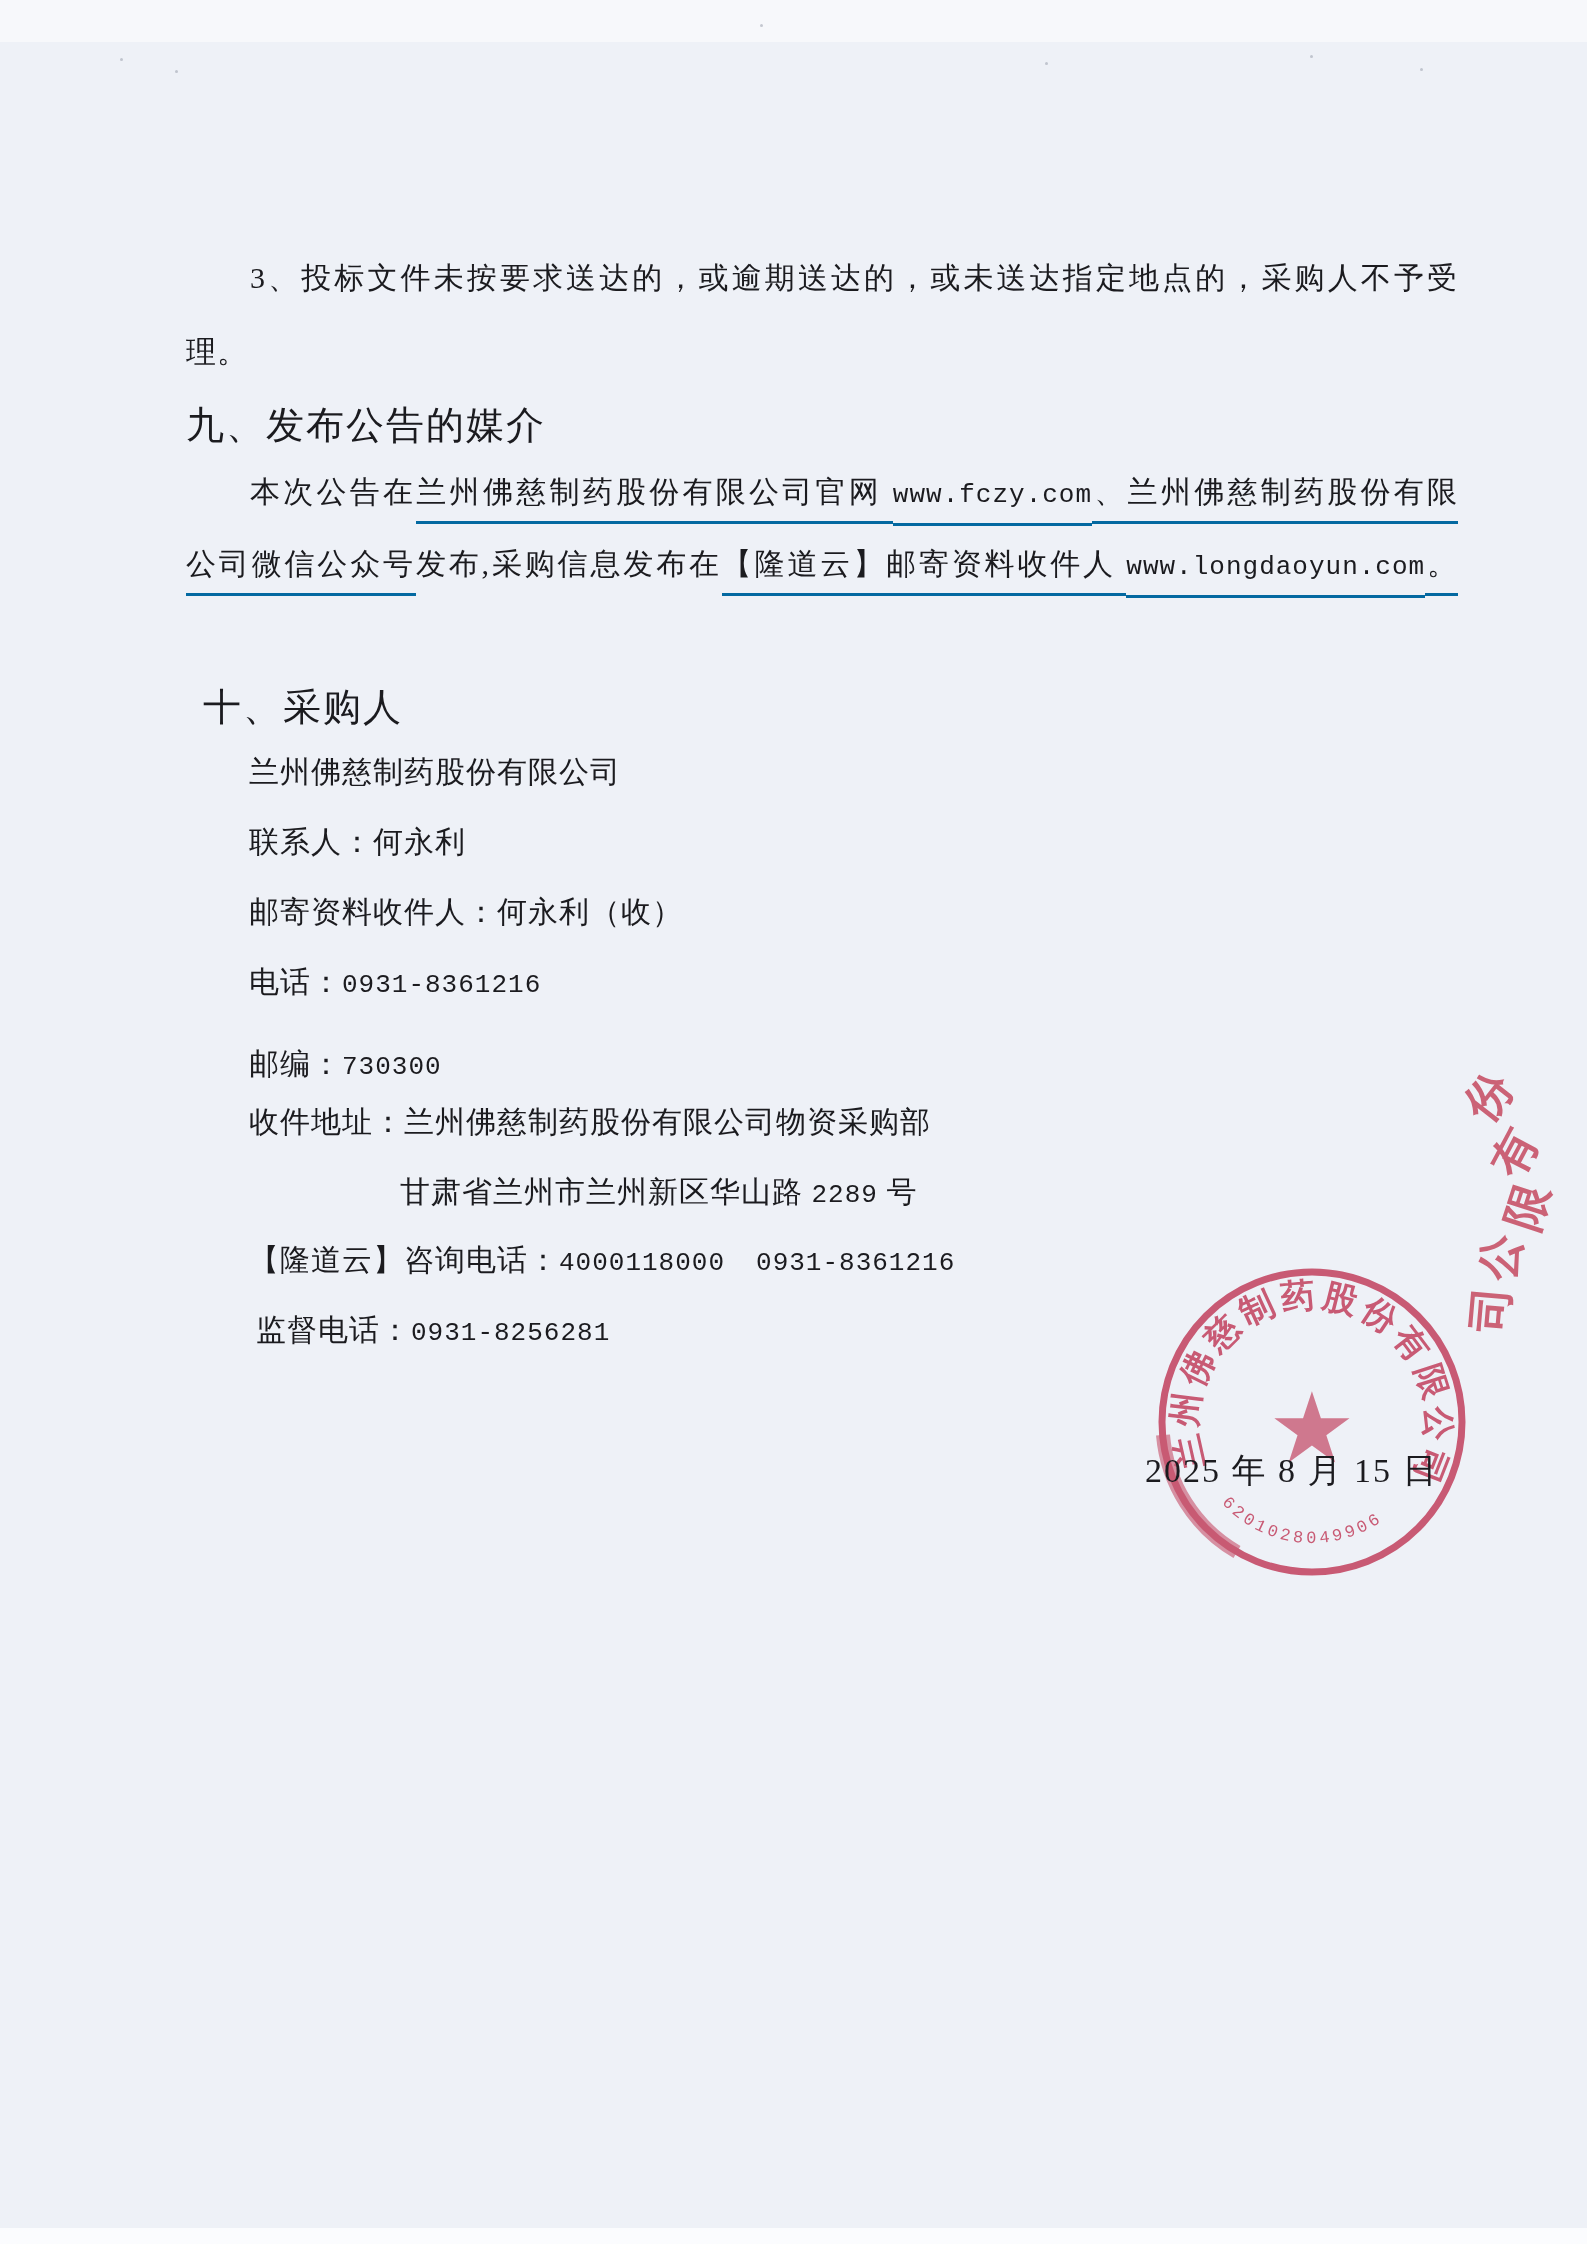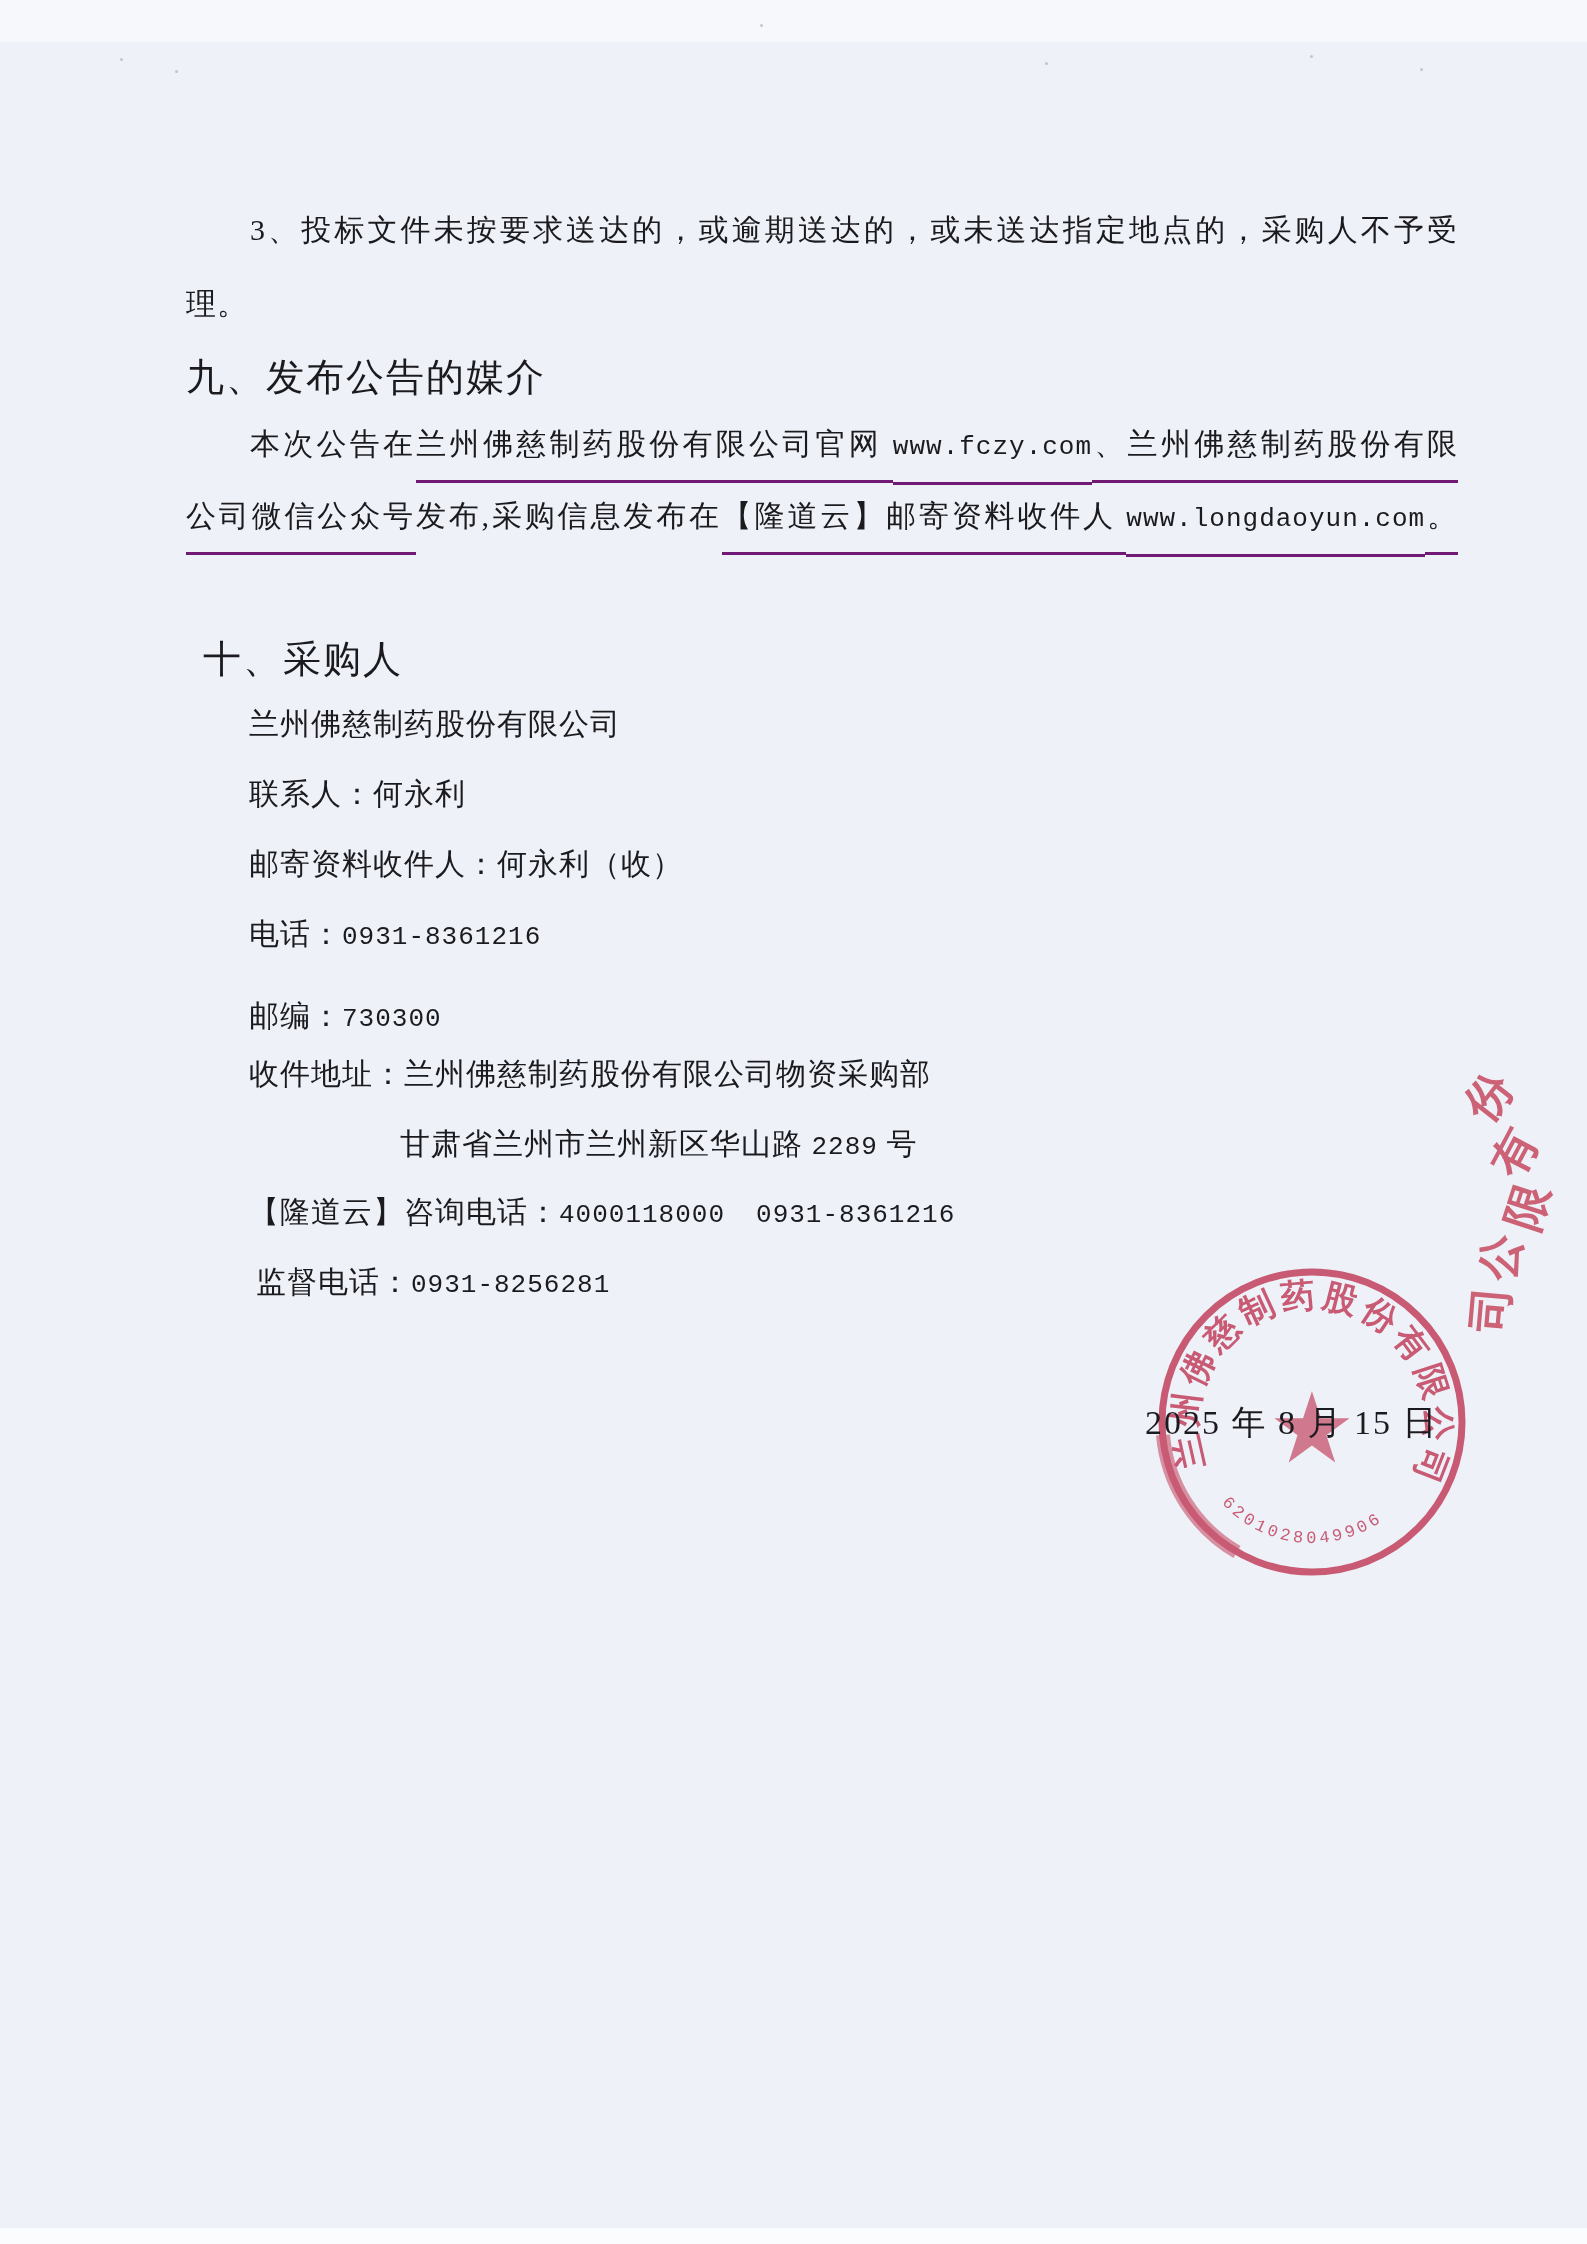--- a/index.html
+++ b/index.html
@@ -8,28 +8,29 @@
     background:#eef1f7;
     font-family:"Liberation Serif","DejaVu Serif",serif;
     color:#1b1b1f;
   }
   .strip-top{position:absolute;left:0;top:0;width:1587px;height:42px;background:#f7f8fb;}
   .strip-bottom{position:absolute;left:0;top:2228px;width:1587px;height:16px;background:#fbfcfe;}
   .speck{position:absolute;width:3px;height:3px;border-radius:50%;background:#9aa0ad;opacity:.55;}
   .line{
     position:absolute;font-size:30px;line-height:1.35;white-space:nowrap;
     letter-spacing:1px;
+    margin-top:48px;
   }
   .just{
     white-space:normal;width:1272px;left:186px;
     text-align:justify;text-align-last:justify;
   }
   .indent{text-indent:64px;}
   .heading{font-weight:normal;font-size:38px;letter-spacing:2px;}
-  .u{border-bottom:3px solid #701a75;padding-bottom:20px;}
+  .u{border-bottom:3px solid #0369a1;padding-bottom:13px;}
   .mono{font-family:"Liberation Mono","DejaVu Sans Mono",monospace;font-size:26px;}
   .date-line{font-size:34px;letter-spacing:2px;}
   .stamp-svg{position:absolute;}
   .partial-char{
     position:absolute;color:#c23a52;font-size:46px;font-weight:bold;
     opacity:.78;font-family:"Liberation Serif","DejaVu Serif",serif;
   }
 </style>
 </head>
 <body>

